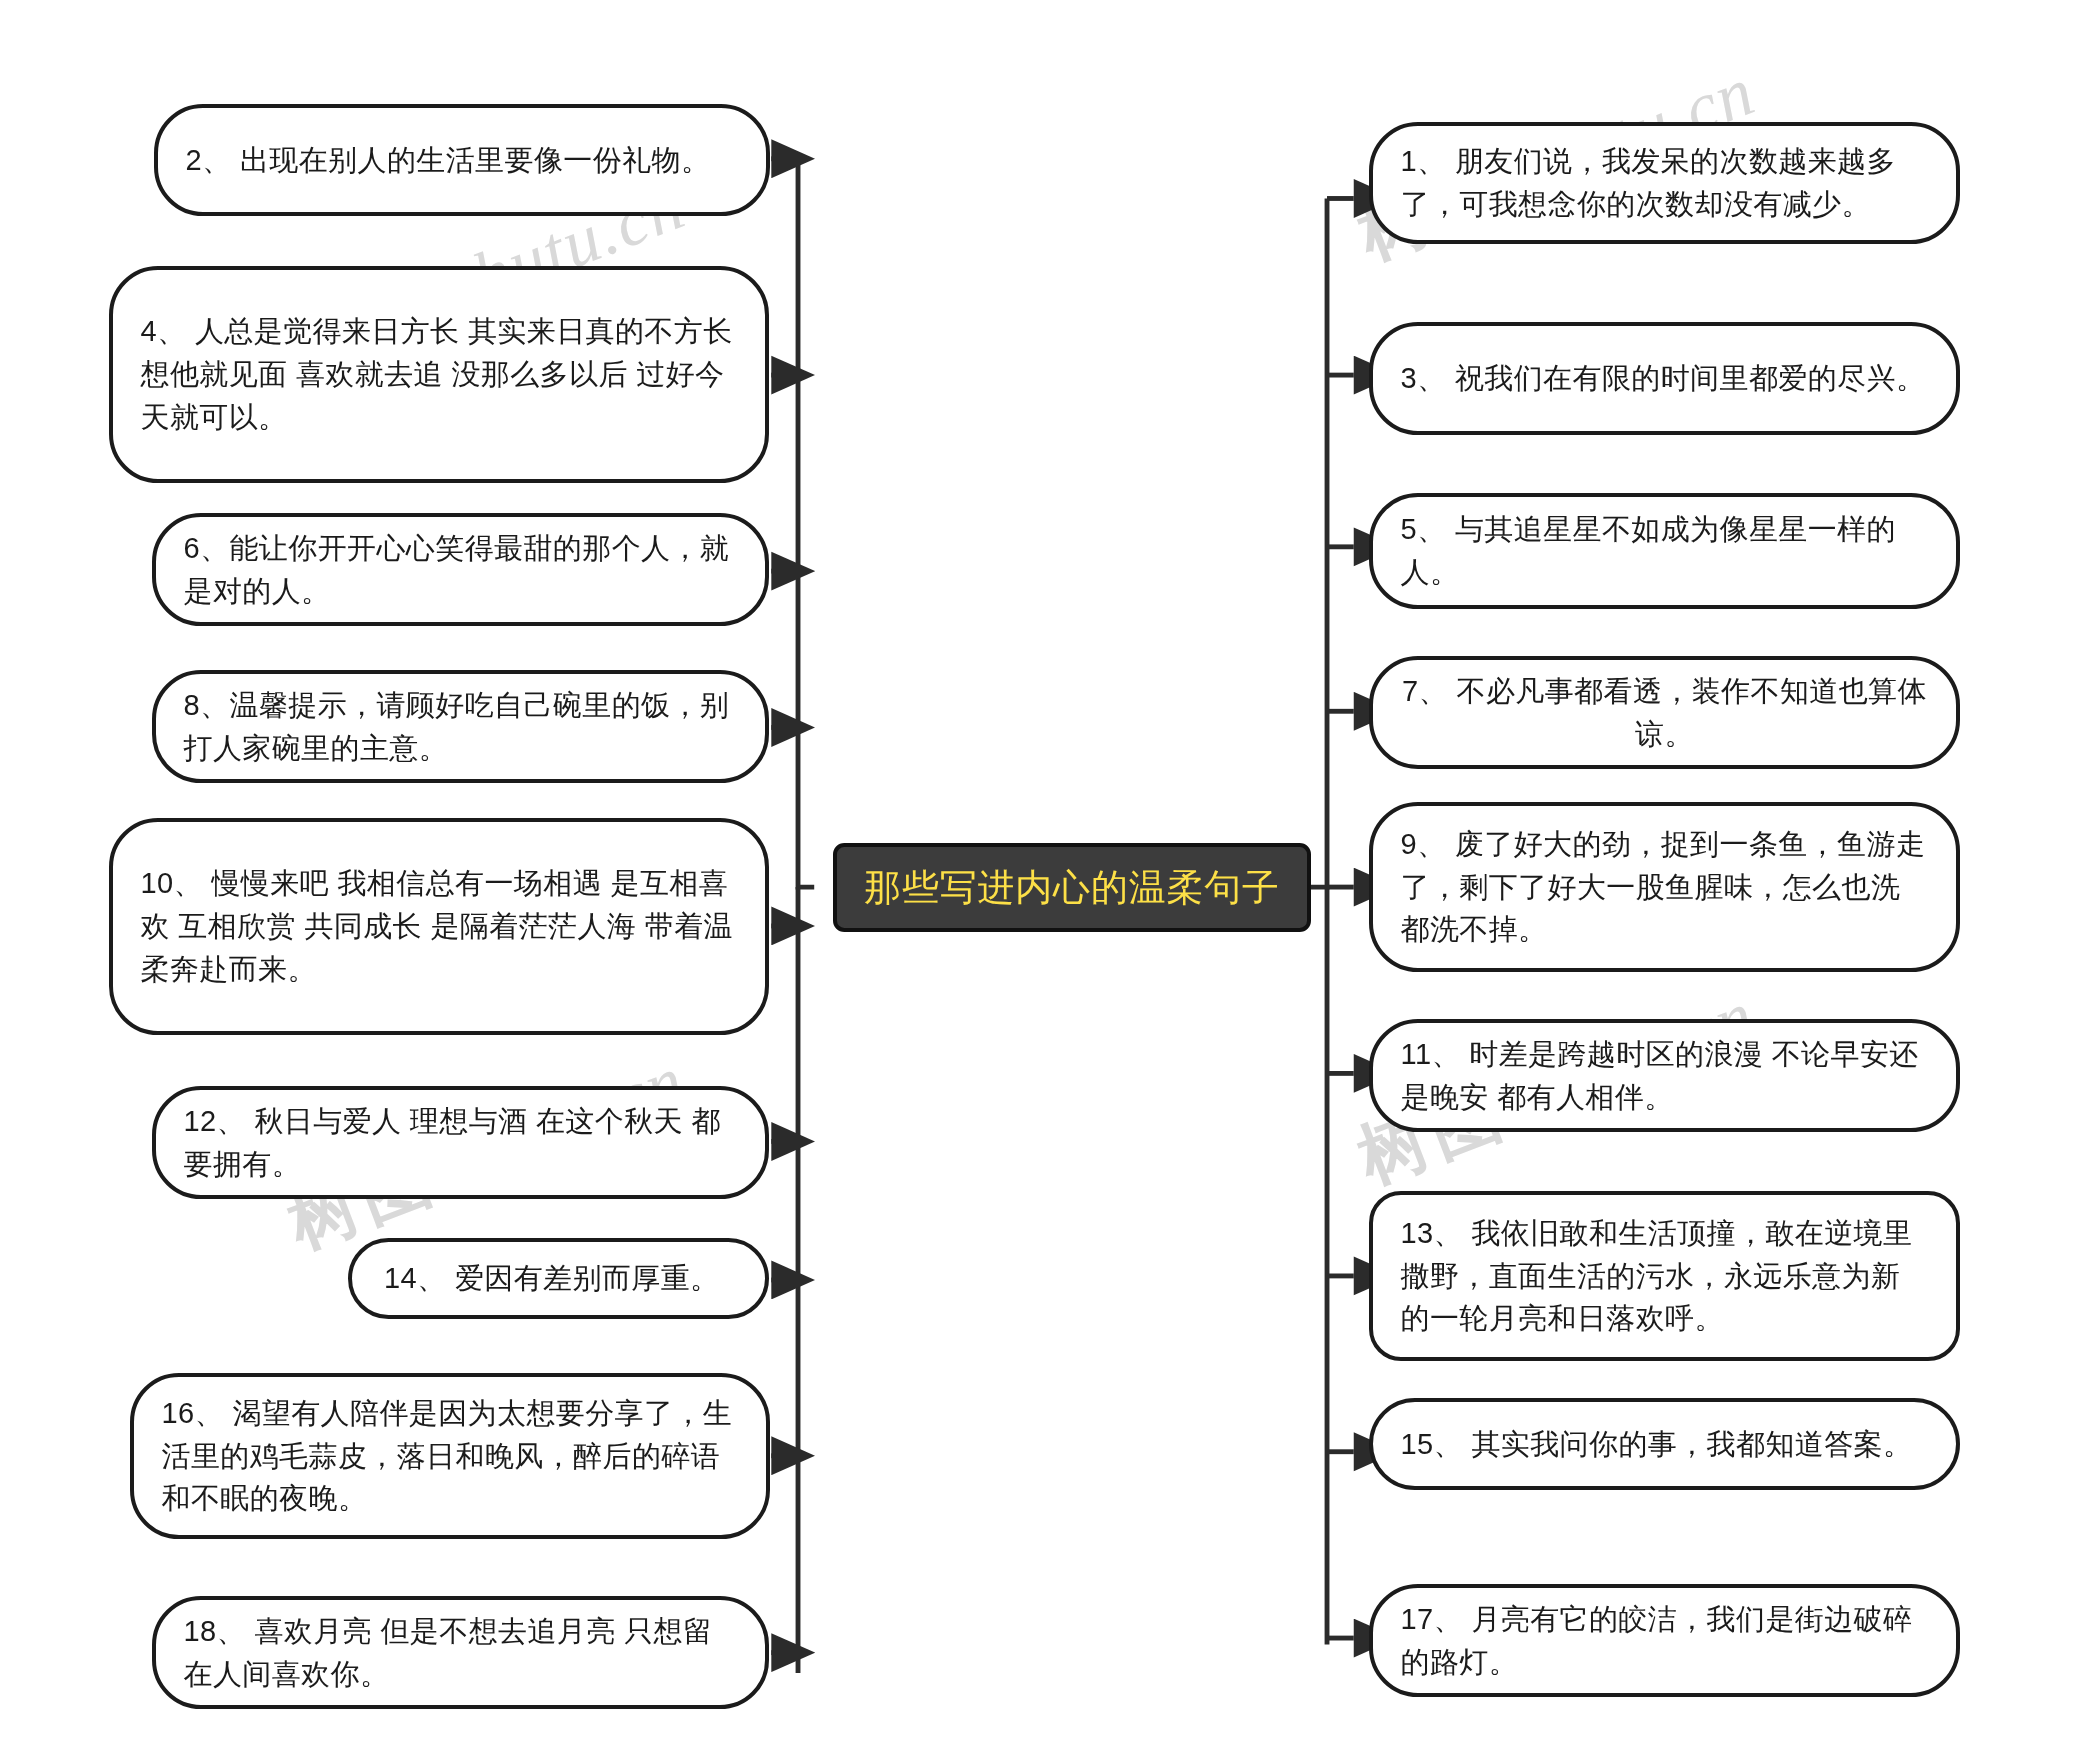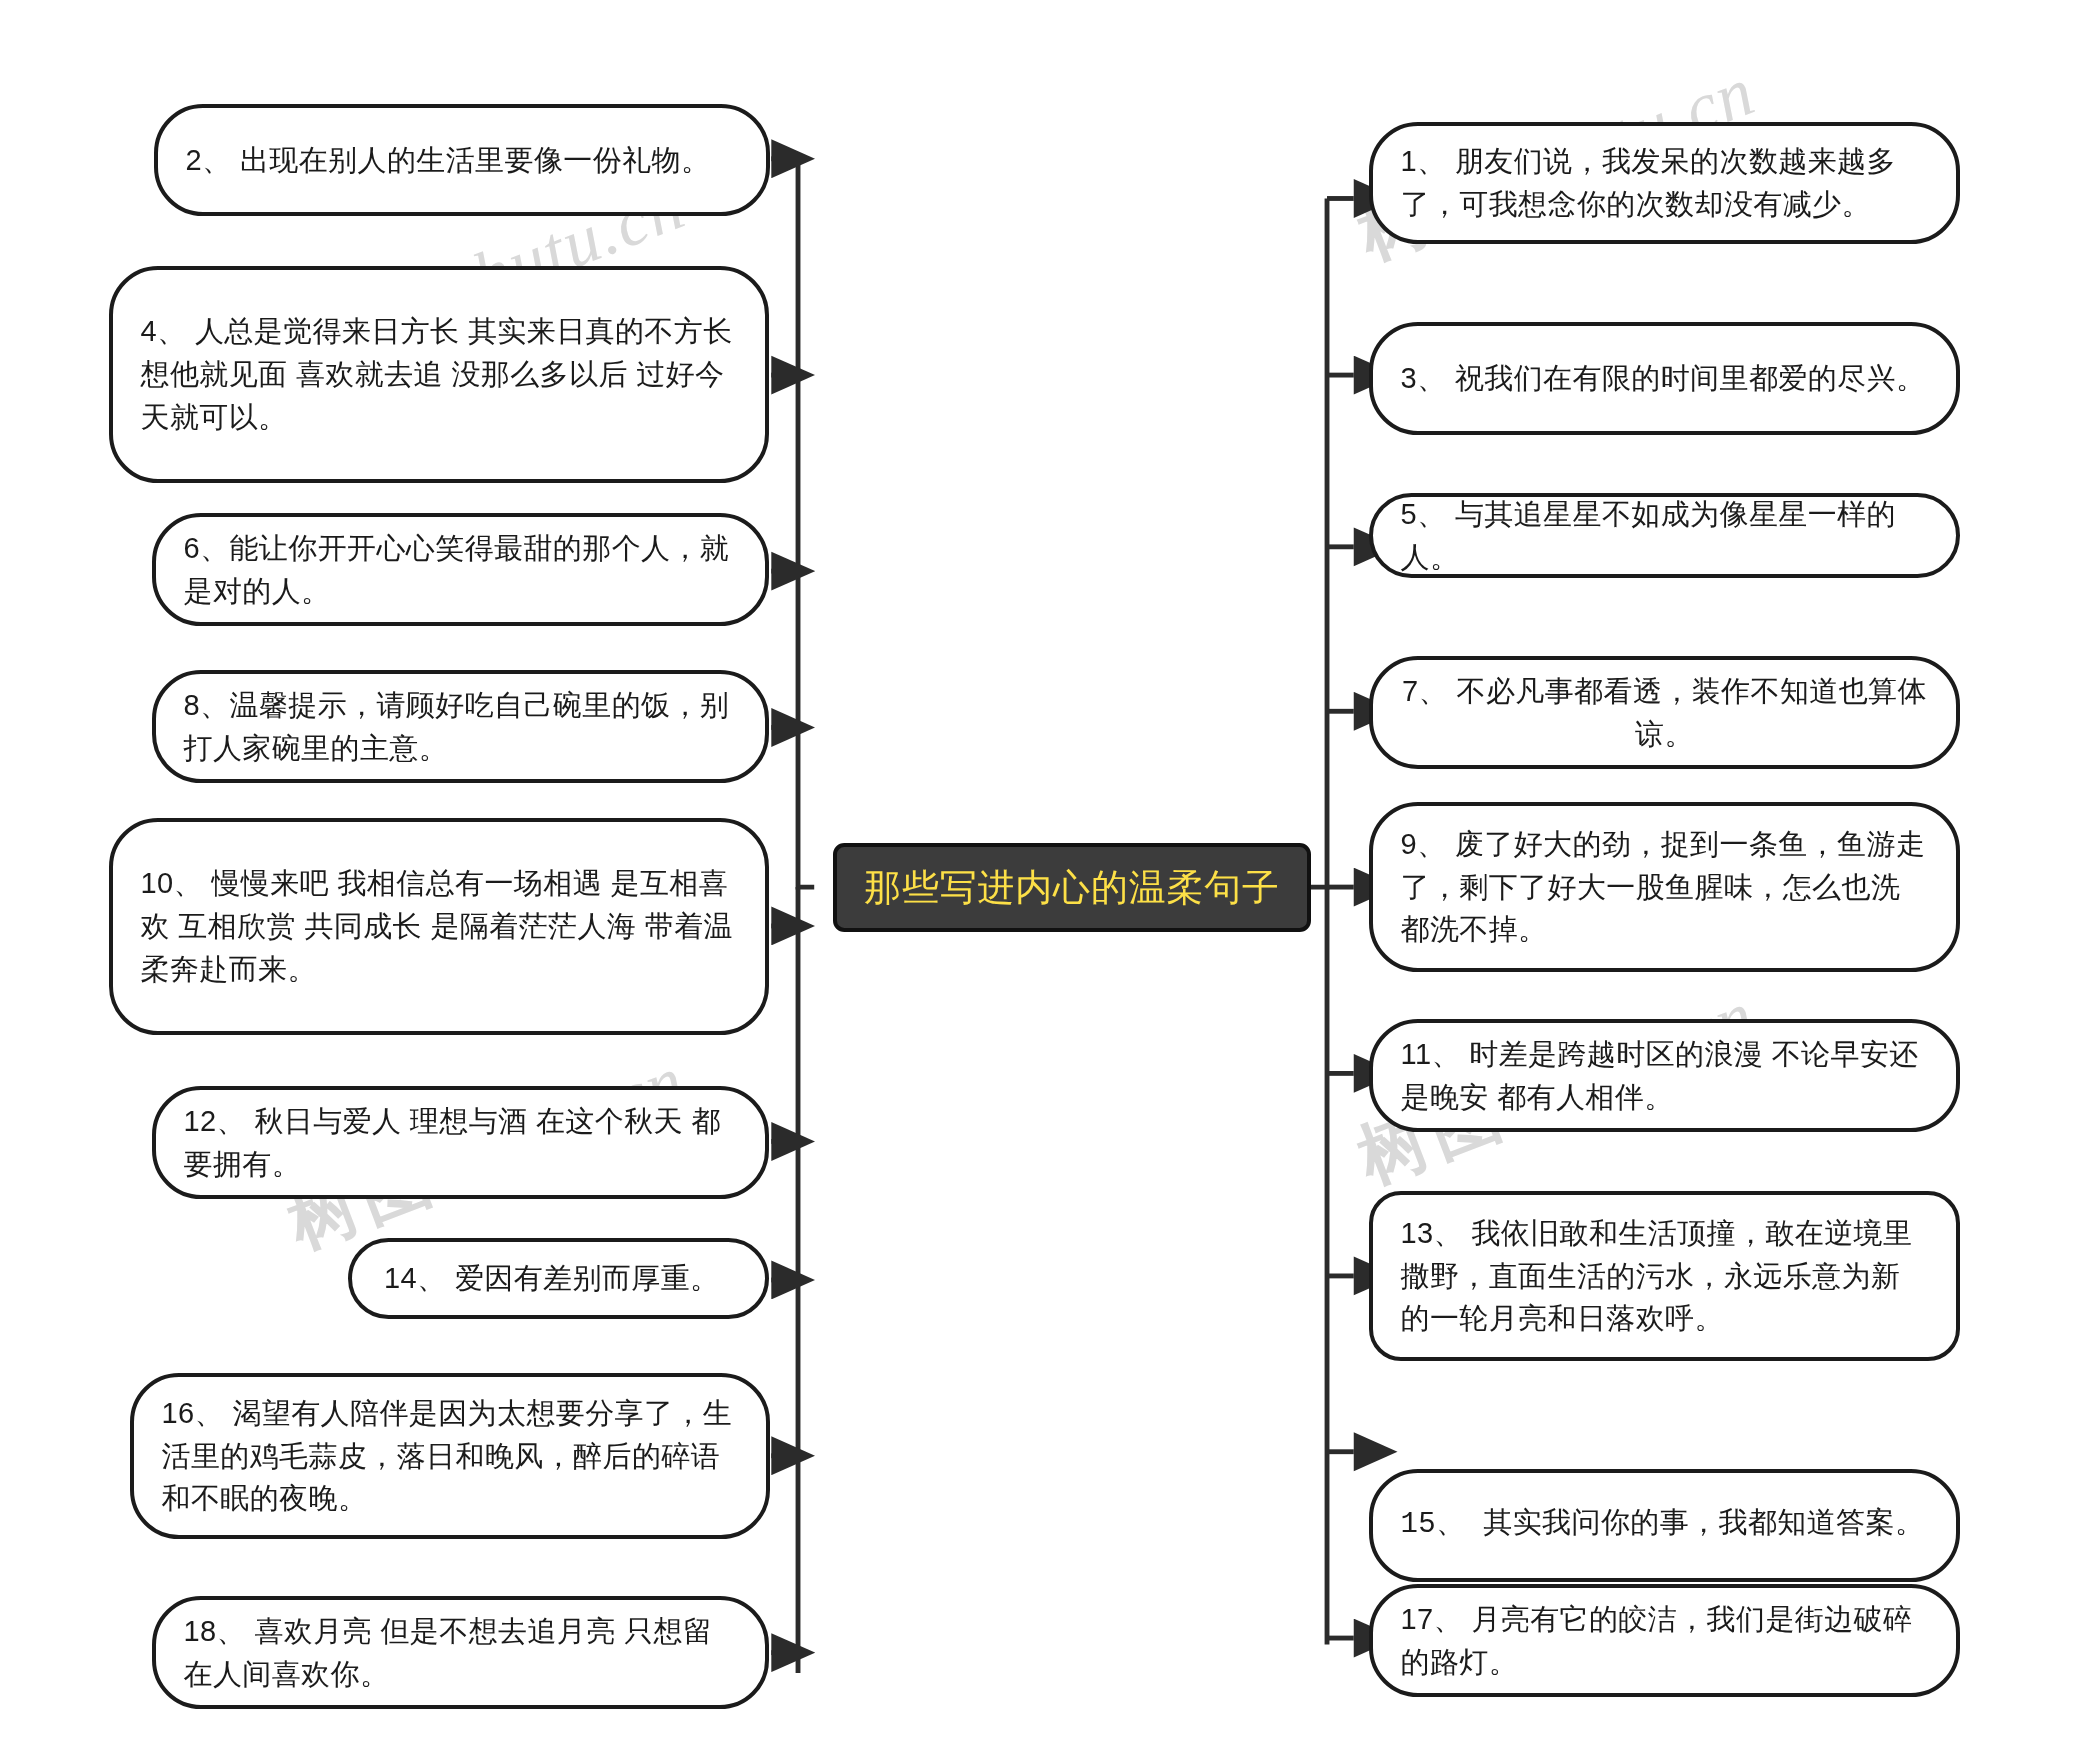--- a/index.html
+++ b/index.html
@@ -173,41 +173,41 @@
   </div>
 
   <div class="node" style="left:1369px; top:122px; width:591px; height:122px;">
     <span class="txt">1、 朋友们说，我发呆的次数越来越多了，可我想念你的次数却没有减少。</span>
   </div>
 
   <div class="node" style="left:1369px; top:322px; width:591px; height:113px;">
     <span class="txt">3、 祝我们在有限的时间里都爱的尽兴。</span>
   </div>
 
-  <div class="node" style="left:1369px; top:493px; width:591px; height:85px;">
+  <div class="node" style="left:1369px; top:493px; width:591px; height:116px;">
     <span class="txt">5、 与其追星星不如成为像星星一样的人。</span>
   </div>
 
   <div class="node" style="left:1369px; top:656px; width:591px; height:113px;text-align:center;">
     <span class="txt">7、 不必凡事都看透，装作不知道也算体谅。</span>
   </div>
 
   <div class="node" style="left:1369px; top:802px; width:591px; height:170px;">
     <span class="txt">9、 废了好大的劲，捉到一条鱼，鱼游走了，剩下了好大一股鱼腥味，怎么也洗都洗不掉。</span>
   </div>
 
   <div class="node" style="left:1369px; top:1019px; width:591px; height:113px;">
     <span class="txt">11、 时差是跨越时区的浪漫 不论早安还是晚安 都有人相伴。</span>
   </div>
 
   <div class="node" style="left:1369px; top:1191px; width:591px; height:170px;border-radius:32px;">
     <span class="txt">13、 我依旧敢和生活顶撞，敢在逆境里撒野，直面生活的污水，永远乐意为新的一轮月亮和日落欢呼。</span>
   </div>
 
-  <div class="node" style="left:1369px; top:1469px; width:591px; height:113px;font-family:Liberation Mono, monospace;">
+  <div class="node" style="left:1369px; top:1398px; width:591px; height:92px;">
     <span class="txt">15、 其实我问你的事，我都知道答案。</span>
   </div>
 
   <div class="node" style="left:1369px; top:1584px; width:591px; height:113px;">
     <span class="txt">17、 月亮有它的皎洁，我们是街边破碎的路灯。</span>
   </div>
 
 </div>
 
 

